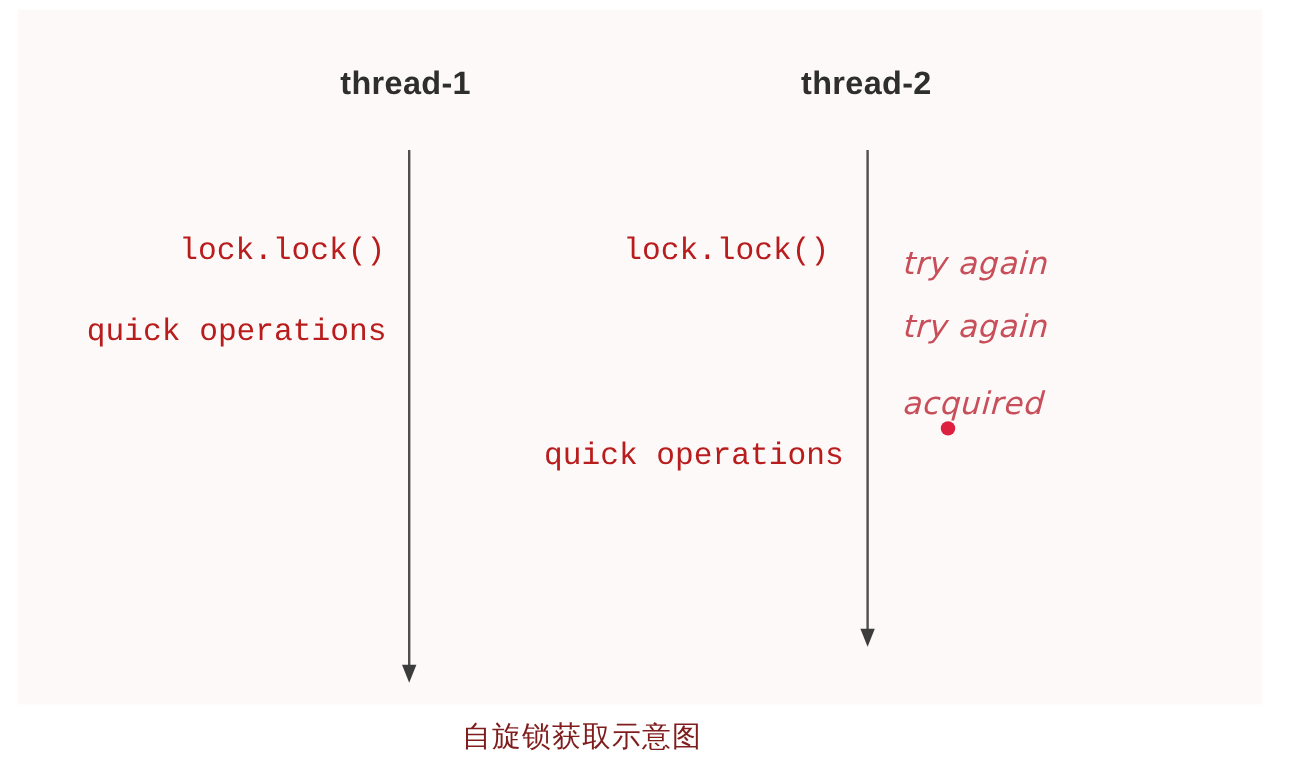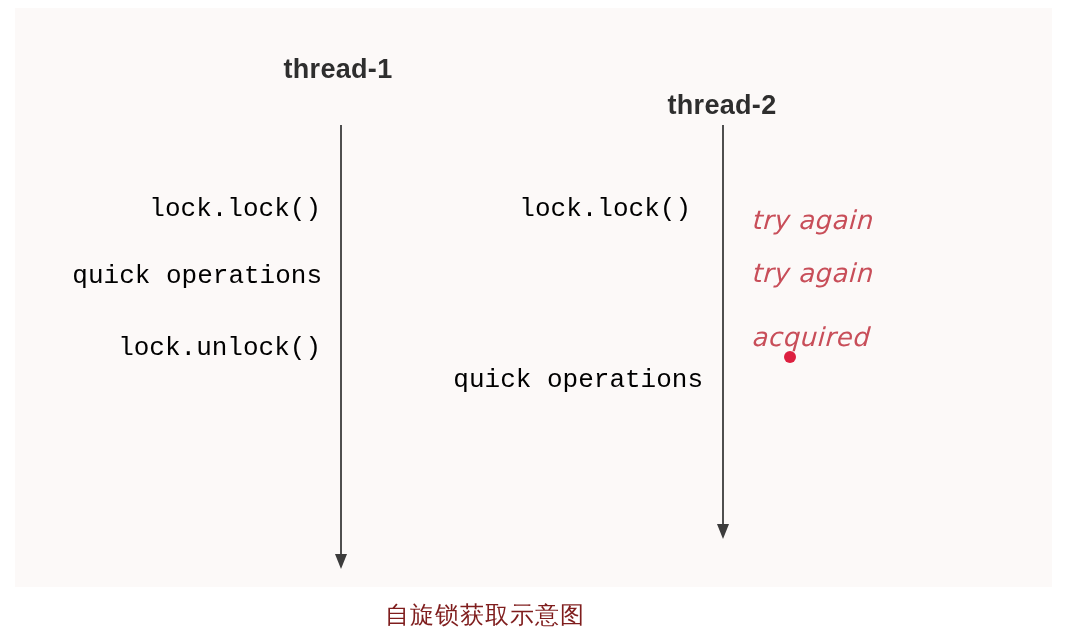--- a/index.html
+++ b/index.html
@@ -22,21 +22,21 @@
     top: 46px;
     width: 200px;
     text-align: center;
     font-family: "Liberation Sans", sans-serif;
     font-size: 27px;
     font-weight: 600;
     color: #2e2e2e;
     letter-spacing: 0.3px;
   }
   #thread1-header { left: 223px; }
-  #thread2-header { left: 607px; margin-top: 36px; }
+  #thread2-header { left: 607px; }
 
   .timeline {
     position: absolute;
     width: 2px;
     background: #4f4f4f;
     top: 117px;
   }
   #timeline-1 { left: 325px; height: 430px; }
   #timeline-2 { left: 707px; height: 400px; }
 
@@ -50,21 +50,21 @@
   #arrowhead-1 { left: 320px; top: 546px; }
   #arrowhead-2 { left: 702px; top: 516px; }
 
   .code-label {
     position: absolute;
     width: 280px;
     text-align: right;
     font-family: "Liberation Mono", "DejaVu Sans Mono", monospace;
     font-size: 26px;
     line-height: 1;
-    color: #000000;
+    color: #b91c1c;
   }
   #t1-step-0 { left: 26px;  top: 188px; }
   #t1-step-1 { left: 27px;  top: 255px; }
   #t1-step-2 { left: 26px;  top: 327px; }
   #t2-step-0 { left: 396px; top: 188px; }
   #t2-step-1 { left: 408px; top: 359px; }
 
   .annotation {
     position: absolute;
     left: 738px;
@@ -111,21 +111,20 @@
     <div id="thread2-header" class="thread-header">thread-2</div>
 
     <div id="timeline-1" class="timeline"></div>
     <div id="arrowhead-1" class="arrowhead"></div>
 
     <div id="timeline-2" class="timeline"></div>
     <div id="arrowhead-2" class="arrowhead"></div>
 
     <div id="t1-step-0" class="code-label">lock.lock()</div>
     <div id="t1-step-1" class="code-label">quick operations</div>
-    <div id="t1-step-2" class="code-label">lock.unlock()</div>
 
     <div id="t2-step-0" class="code-label">lock.lock()</div>
     <div id="t2-step-1" class="code-label">quick operations</div>
 
     <div id="annotation-0" class="annotation">try again</div>
     <div id="annotation-1" class="annotation">try again</div>
     <div id="annotation-2" class="annotation">acquired</div>
 
     <div id="acquired-dot"></div>
   </div>

